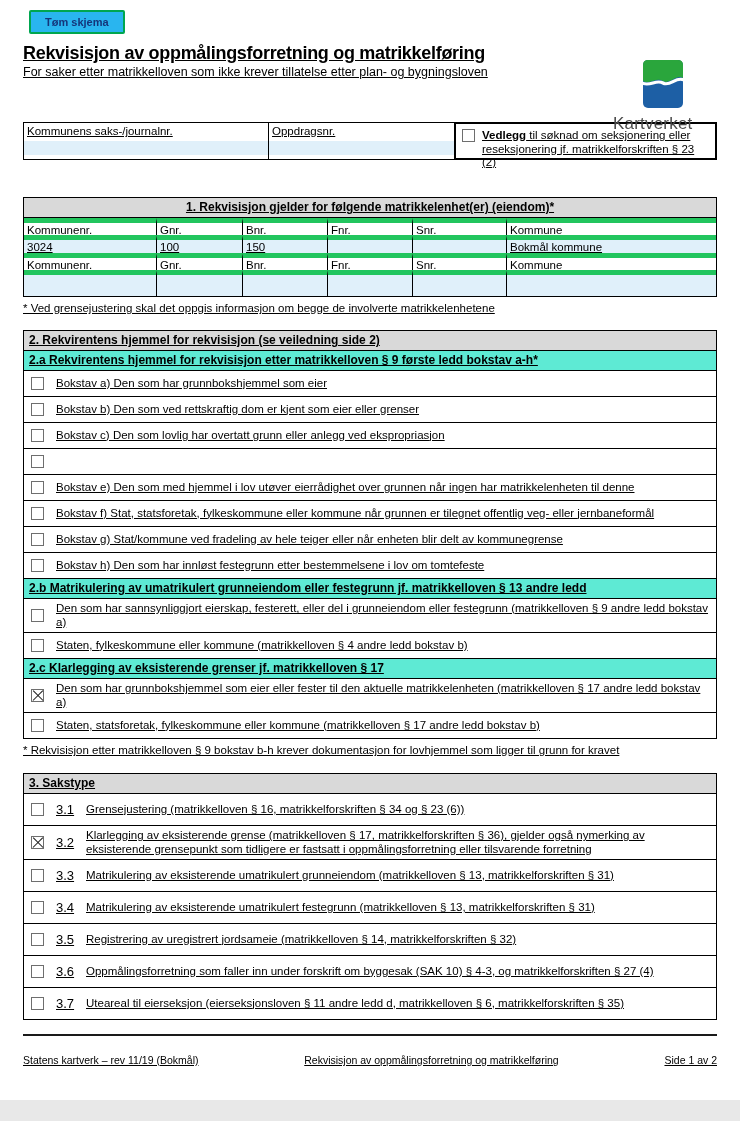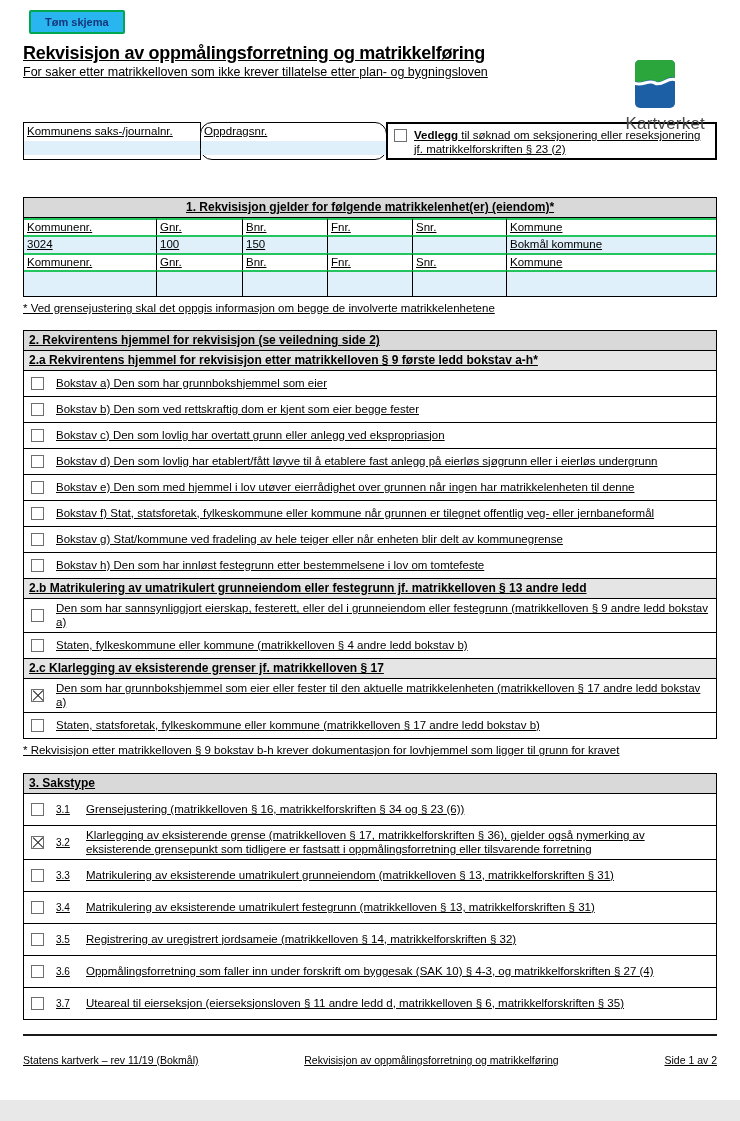--- a/index.html
+++ b/index.html
@@ -23,77 +23,77 @@
     font-size: 11px;
     padding: 4px 14px;
     border-radius: 2px;
     cursor: pointer;
   }
 
   
   .header { position: relative; margin-bottom: 42px; }
   .title { font-size: 18px; font-weight: bold; letter-spacing: -0.3px; line-height: 22px; }
   .subtitle { font-size: 12.5px; line-height: 16px; }
-  .logo { position: absolute; top: 18px; right: 12px; width: 100px; text-align: right; }
+  .logo { position: absolute; top: 18px; right: 4px; width: 100px; text-align: left; }
   .logo svg { display: block; margin: 0 auto; }
   .logo-text { font-size: 17px; color: #4a4a4a; margin-top: 6px; letter-spacing: 0.2px; }
 
   
   .ref-table { display: flex; align-items: stretch; height: 38px; }
   .ref-cell { border: 1px solid #000; margin-right: -1px; background: #fff; display: flex; flex-direction: column; }
-  .ref-cell-1 { width: 178px; }
-  .ref-cell-2 { width: 187px; border-radius: 12px; }
+  .ref-cell-1 { width: 246px; }
+  .ref-cell-2 { width: 187px; }
   .ref-label { font-size: 11.5px; padding: 2px 3px 0 3px; height: 18px; }
   .ref-input { background: var(--field_blue, #e0f0fa); height: 14px; margin-bottom: 4px; font-size: 11.5px; padding: 0 3px; }
   .vedlegg-box { flex: 1; border: 2px solid #000; display: flex; align-items: flex-start; padding: 5px 4px 2px 6px; background: #fff; }
   .vedlegg-text { font-size: 11.5px; line-height: 13.5px; margin-left: 7px; }
 
   
   .sec-bar {
     border: 1px solid #000;
     background: var(--header_gray, #d9d9d9);
     font-size: 12px; font-weight: bold;
     padding: 2px 5px 3px 5px;
   }
   .sub-bar {
     border: 1px solid #000; margin-top: -1px;
-    background: #e5e5e5;
+    background: #5eead4;
     font-size: 12px; font-weight: bold;
     padding: 2px 5px 3px 5px;
   }
   .mt16 { margin-top: 16px; }
   .mt17 { margin-top: 17px; }
   .mt37 { margin-top: 37px; text-align: center; }
 
   
   .mtable {
     display: grid;
     grid-template-columns: 132px 86px 85px 85px 94px 1fr;
     grid-template-rows: 17px 18px 17px 26px;
     border: 1px solid #000;
     border-top: none;
     font-size: 11.5px;
   }
-  .mtable > div { border-left: 1px solid #000; border-top: 2px solid #22c55e; padding: 1px 3px; overflow: hidden; white-space: nowrap; }
+  .mtable > div { border-left: 1px solid #000; border-top: 5px solid #22c55e; padding: 1px 3px; overflow: hidden; white-space: nowrap; }
   .mtable > div:nth-child(6n+1) { border-left: none; }
   .mtable > div.val { background: var(--field_blue, #e0f0fa); }
 
   .footnote { font-size: 11.5px; margin-top: 5px; }
 
   
   .row {
     border: 1px solid #000; margin-top: -1px;
     display: flex; align-items: center;
     min-height: 27px;
     padding: 3px 8px 3px 7px;
     background: #fff;
   }
   .row-label { font-size: 11.5px; line-height: 13.5px; margin-left: 12px; }
   .row3 { min-height: 33px; }
-  .row-num { font-size: 10px; margin-left: 12px; width: 24px; flex-shrink: 0; }
+  .row-num { font-size: 13px; margin-left: 12px; width: 24px; flex-shrink: 0; }
   .row3 .row-label { margin-left: 6px; }
 
   
   .cb {
     position: relative;
     width: 13px; height: 13px;
     border: 1px solid #6e6e6e;
     background: #fff;
     flex-shrink: 0;
     display: inline-block;
@@ -191,29 +191,28 @@
 
   <div class="sec-bar mt16">2. Rekvirentens hjemmel for rekvisisjon (se veiledning side 2)</div>
   <div class="sub-bar">2.a Rekvirentens hjemmel for rekvisisjon etter matrikkelloven § 9 første ledd bokstav a-h*</div>
 
   <div class="row">
     <span class="cb" data-checked="false"></span>
     <span class="row-label">Bokstav a) Den som har grunnbokshjemmel som eier</span>
   </div>
   <div class="row">
     <span class="cb" data-checked="false"></span>
-    <span class="row-label">Bokstav b) Den som ved rettskraftig dom er kjent som eier begge fester</span>
+    <span class="row-label">Bokstav b) Den som ved rettskraftig dom er kjent som eier eller grenser</span>
   </div>
   <div class="row">
     <span class="cb" data-checked="false"></span>
     <span class="row-label">Bokstav c) Den som lovlig har overtatt grunn eller anlegg ved ekspropriasjon</span>
   </div>
   <div class="row">
     <span class="cb" data-checked="false"></span>
-    <span class="row-label">Bokstav d) Den som lovlig har etablert/fått løyve til å etablere fast anlegg på eierløs sjøgrunn eller i eierløs undergrunn</span>
   </div>
   <div class="row">
     <span class="cb" data-checked="false"></span>
     <span class="row-label">Bokstav e) Den som med hjemmel i lov utøver eierrådighet over grunnen når ingen har matrikkelenheten til denne</span>
   </div>
   <div class="row">
     <span class="cb" data-checked="false"></span>
     <span class="row-label">Bokstav f) Stat, statsforetak, fylkeskommune eller kommune når grunnen er tilegnet offentlig veg- eller jernbaneformål</span>
   </div>
   <div class="row">

